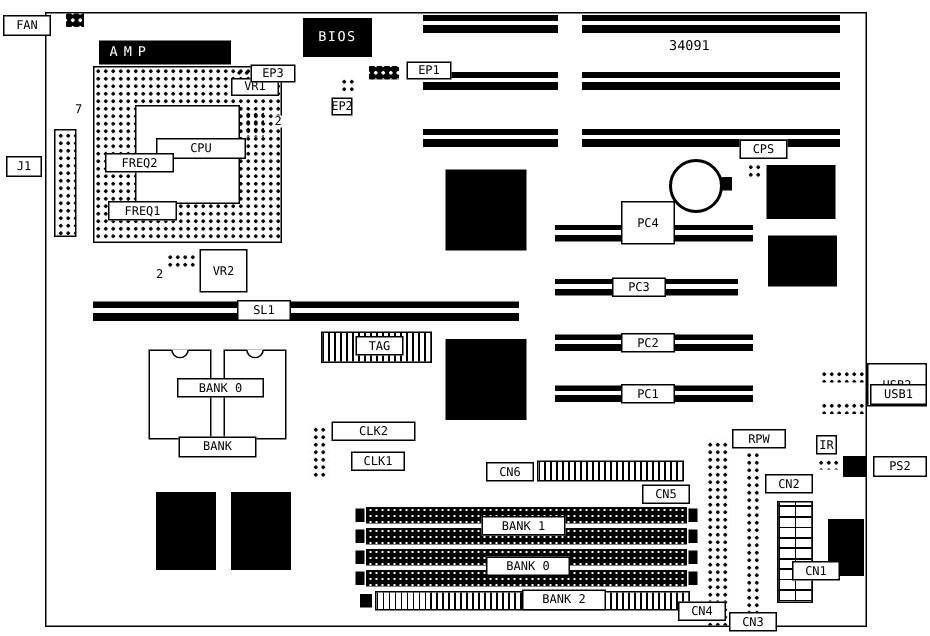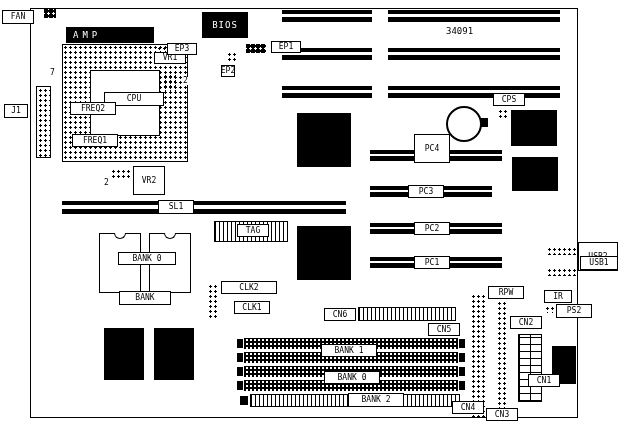--- a/index.html
+++ b/index.html
@@ -163,23 +163,23 @@
   <div class="grid-cells" style="left:518px;top:334px;width:24px;height:68px"></div>
   <div class="lbl" style="left:428px;top:323px;width:32px;height:13px">CN5</div>
   <div class="lbl" style="left:488px;top:286px;width:36px;height:13px">RPW</div>
   <div class="lbl" style="left:510px;top:316px;width:32px;height:13px">CN2</div>
   <div class="lbl" style="left:528px;top:374px;width:32px;height:13px">CN1</div>
   <div class="lbl" style="left:452px;top:401px;width:32px;height:13px">CN4</div>
   <div class="lbl" style="left:486px;top:408px;width:32px;height:13px">CN3</div>
 
   <div class="blk" style="left:552px;top:346px;width:24px;height:38px"></div>
 
-  <div class="lbl" style="left:544px;top:290px;width:28px;height:13px">IR</div>
+  <div class="lbl" style="left:544px;top:290px;width:14px;height:13px">IR</div>
   <div class="pins" style="left:544px;top:305px;width:16px;height:8px"></div>
   <div class="blk" style="left:562px;top:304px;width:16px;height:14px"></div>
-  <div class="lbl" style="left:556px;top:304px;width:36px;height:14px">PS2</div>
+  <div class="lbl" style="left:582px;top:304px;width:36px;height:14px">PS2</div>
 
   <div class="pins" style="left:546px;top:246px;width:32px;height:9px"></div>
   <div class="lbl" style="left:578px;top:242px;width:40px;height:29px">USB2</div>
   <div class="pins" style="left:546px;top:267px;width:32px;height:9px"></div>
   <div class="lbl" style="left:580px;top:256px;width:38px;height:14px">USB1</div>
 
 </div>
 
 </body></html>

